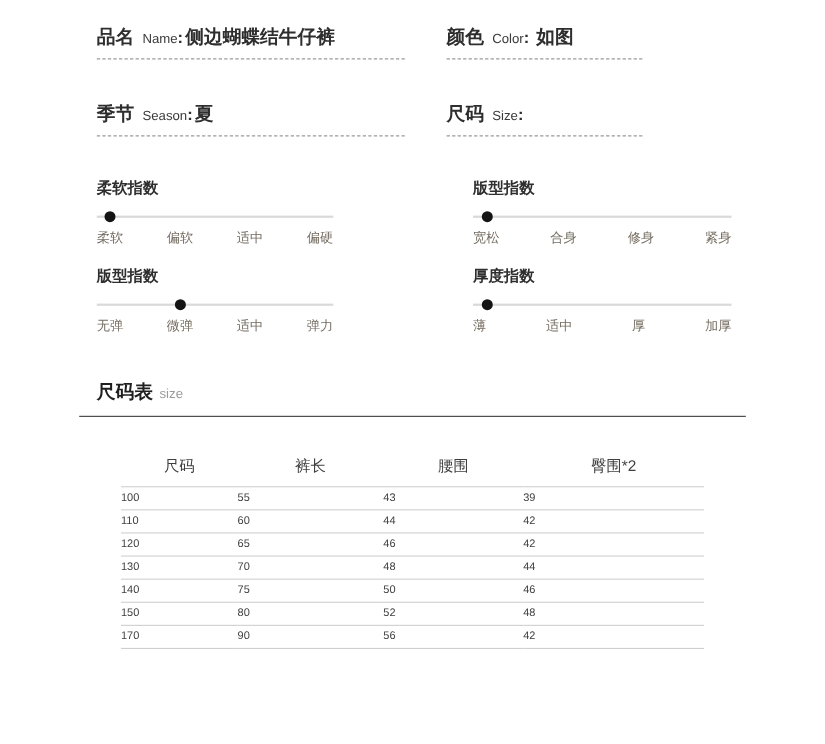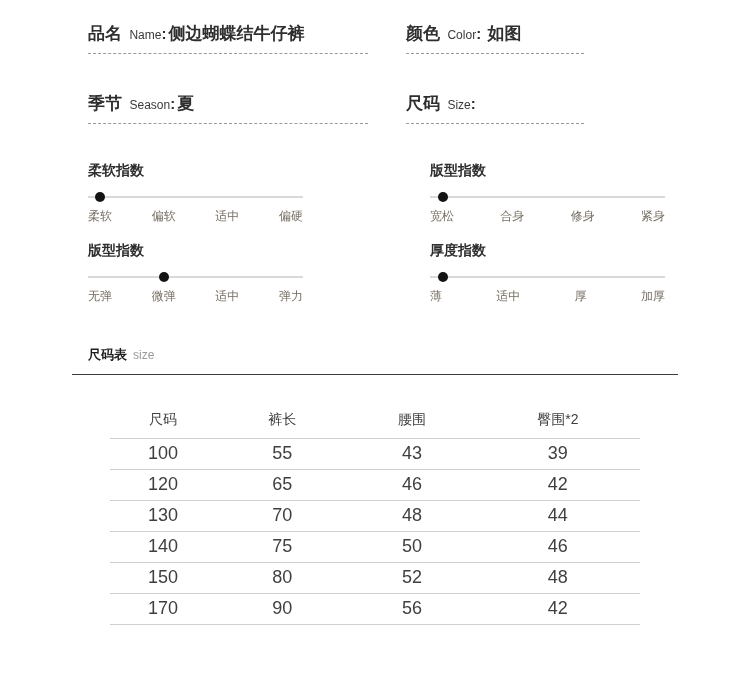--- a/index.html
+++ b/index.html
@@ -43,38 +43,38 @@
     width:10px; height:10px; background:#141414; border-radius:50%;
     transform:translate(-50%,-50%);
   }
   .idx-labels {
     display:flex; justify-content:space-between;
     margin-top:5px; font-size:12px; color:#756d62;gap:13px;
   }
 
   
   .chart-head { margin:40px 0 0 88px; }
-  .chart-title { font-size:13px; font-weight:700; color:#1f1f1f; }
+  .chart-title { font-size:17px; font-weight:700; color:#1f1f1f; }
   .chart-sub { font-size:12px; color:#9a9a9a; margin-left:6px; }
   .divider { width:606px; border-top:1px solid #3c3c3c; margin:10px 0 0 72px; }
 
   
   table.size-table {
     border-collapse:collapse;
     margin:30px 0 0 110px;
     width:530px;
     font-size:14px; color:#3f3f3f;
     table-layout:fixed;
   }
   .size-table col.c1 { width:20%; }
   .size-table col.c2 { width:25%; }
   .size-table col.c3 { width:24%; }
   .size-table col.c4 { width:31%; }
   .size-table th { font-weight:400; text-align:center; padding:6px 0 9px; font-size:14px; }
-  .size-table td { text-align:center; padding:4px 0 5px; font-size:18px;margin-top:16px; }
+  .size-table td { text-align:left; padding:4px 0 5px; font-size:10px;margin-top:16px; }
   .size-table tr { border-bottom:1px solid #cfcfcf; }
 
   
   .footer-note {
     margin:34px 0 0 106px;
     font-size:12px; color:#8e8e8e;
     letter-spacing:0.5px;
     white-space:nowrap;
   }
 </style>
@@ -188,20 +188,26 @@
       </tr>
     </thead>
     <tbody>
       <tr>
         <td>100</td>
         <td>55</td>
         <td>43</td>
         <td>39</td>
       </tr>
       <tr>
+        <td>110</td>
+        <td>60</td>
+        <td>44</td>
+        <td>42</td>
+      </tr>
+      <tr>
         <td>120</td>
         <td>65</td>
         <td>46</td>
         <td>42</td>
       </tr>
       <tr>
         <td>130</td>
         <td>70</td>
         <td>48</td>
         <td>44</td>

